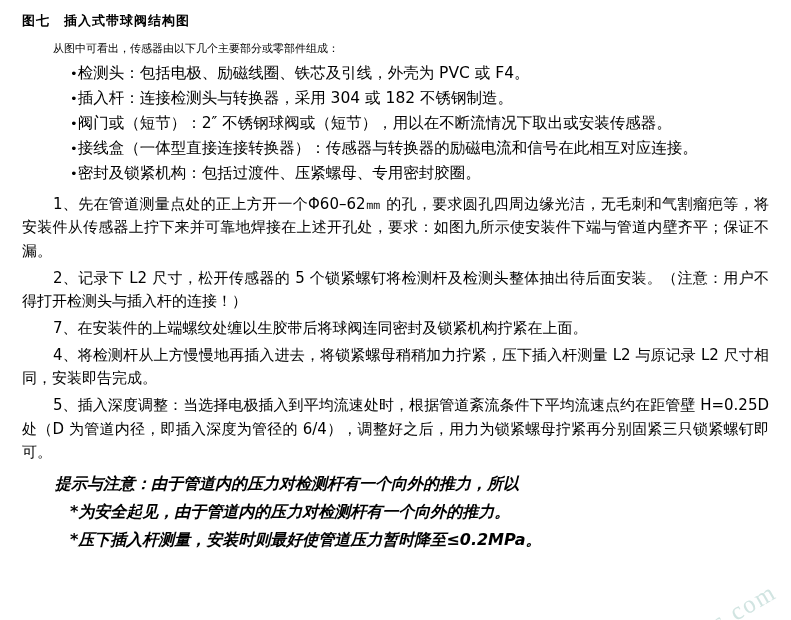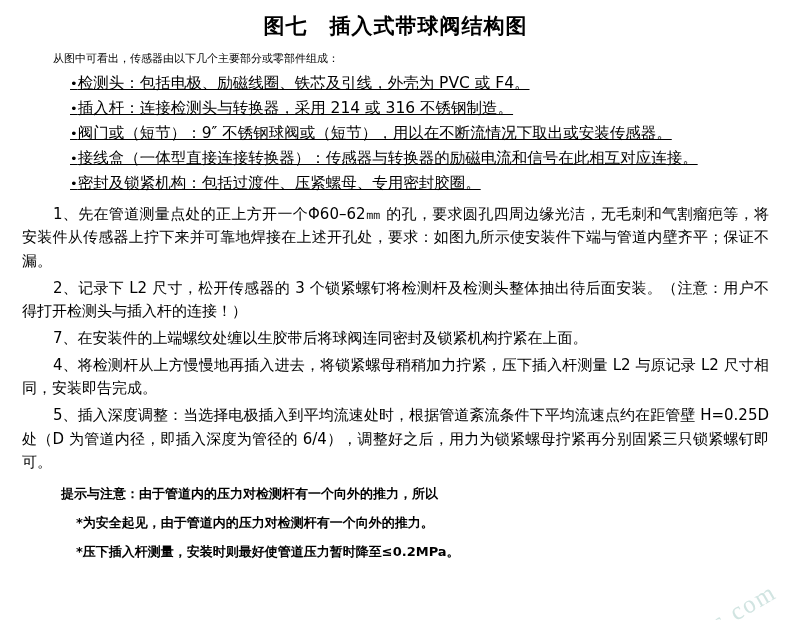--- a/index.html
+++ b/index.html
@@ -35,38 +35,37 @@
     white-space: nowrap;
     opacity: 0.95;
     pointer-events: none;
     z-index: 0;
   }
   .content {
     position: relative;
     z-index: 1;
   }
   .doc-title {
-    text-align: center;
-    font-size: 21px;
+    text-align: left;
+    font-size: 13px;
     font-weight: bold;
     letter-spacing: 1px;
     margin: 4px 0 10px 0;
     font-family: Liberation Serif, serif;
   }
   .lead {
     font-size: 11px;
     line-height: 1.55;
     text-indent: 31px;
     margin: 0 0 4px 0;
   }
   .bullets {
     margin: 0 0 6px 0;
     padding: 0;
     list-style: none;
-    text-decoration: underline;
   }
   .bullets li {
     font-size: 15.5px;
     line-height: 1.62;
     padding-left: 62px;
     text-indent: -14px;
     margin: 0;
   }
   .bullet-dot {
     font-size: 13px;
@@ -76,53 +75,54 @@
     font-size: 15px;
     line-height: 1.58;
     text-indent: 31px;
     margin: 0 0 3px 0;
     text-align: justify;
   }
   .notes {
     margin-top: 6px;
   }
   .note-line {
-    font-size: 13px;
+    font-size: 16px;
     font-weight: bold;
     line-height: 1.62;
     text-indent: 31px;
-    margin: 8px;
+    margin: 2px;
+    font-style: italic;
   }
   .note-line.indent2 {
     text-indent: 46px;
   }
 </style>
 </head>
 <body>
 
 <div class="page">
 
   <div class="watermark">www.bennemotors.com</div>
 
   <div class="content">
 
     <div class="doc-title">图七　插入式带球阀结构图</div>
 
     <p class="lead">从图中可看出，传感器由以下几个主要部分或零部件组成：</p>
 
     <ul class="bullets">
       <li><span class="bullet-dot">•</span><span>检测头：包括电极、励磁线圈、铁芯及引线，外壳为 PVC 或 F4。</span></li>
-      <li><span class="bullet-dot">•</span><span>插入杆：连接检测头与转换器，采用 214 或 316 不锈钢制造。</span></li>
-      <li><span class="bullet-dot">•</span><span>阀门或（短节）：9″ 不锈钢球阀或（短节），用以在不断流情况下取出或安装传感器。</span></li>
+      <li><span class="bullet-dot">•</span><span>插入杆：连接检测头与转换器，采用 304 或 182 不锈钢制造。</span></li>
+      <li><span class="bullet-dot">•</span><span>阀门或（短节）：2″ 不锈钢球阀或（短节），用以在不断流情况下取出或安装传感器。</span></li>
       <li><span class="bullet-dot">•</span><span>接线盒（一体型直接连接转换器）：传感器与转换器的励磁电流和信号在此相互对应连接。</span></li>
       <li><span class="bullet-dot">•</span><span>密封及锁紧机构：包括过渡件、压紧螺母、专用密封胶圈。</span></li>
     </ul>
 
     <p class="para">1、先在管道测量点处的正上方开一个Φ60–62㎜ 的孔，要求圆孔四周边缘光洁，无毛刺和气割瘤疤等，将安装件从传感器上拧下来并可靠地焊接在上述开孔处，要求：如图九所示使安装件下端与管道内壁齐平；保证不漏。</p>
-    <p class="para">2、记录下 L2 尺寸，松开传感器的 3 个锁紧螺钉将检测杆及检测头整体抽出待后面安装。（注意：用户不得打开检测头与插入杆的连接！）</p>
+    <p class="para">2、记录下 L2 尺寸，松开传感器的 5 个锁紧螺钉将检测杆及检测头整体抽出待后面安装。（注意：用户不得打开检测头与插入杆的连接！）</p>
     <p class="para">7、在安装件的上端螺纹处缠以生胶带后将球阀连同密封及锁紧机构拧紧在上面。</p>
     <p class="para">4、将检测杆从上方慢慢地再插入进去，将锁紧螺母稍稍加力拧紧，压下插入杆测量 L2 与原记录 L2 尺寸相同，安装即告完成。</p>
     <p class="para">5、插入深度调整：当选择电极插入到平均流速处时，根据管道紊流条件下平均流速点约在距管壁 H=0.25D 处（D 为管道内径，即插入深度为管径的 6/4），调整好之后，用力为锁紧螺母拧紧再分别固紧三只锁紧螺钉即可。</p>
 
     <div class="notes">
       <p class="note-line">提示与注意：由于管道内的压力对检测杆有一个向外的推力，所以</p>
       <p class="note-line indent2">*为安全起见，由于管道内的压力对检测杆有一个向外的推力。</p>
       <p class="note-line indent2">*压下插入杆测量，安装时则最好使管道压力暂时降至≤0.2MPa。</p>
     </div>
 

